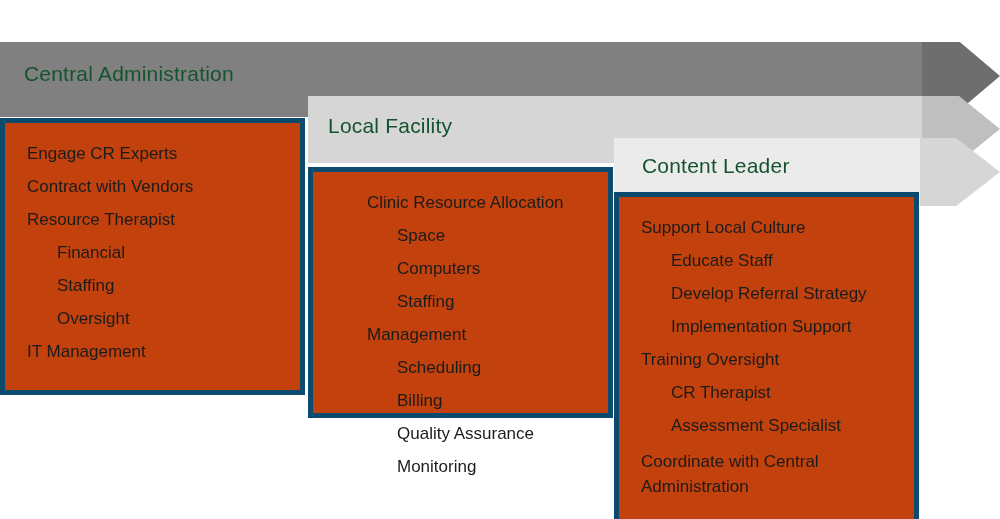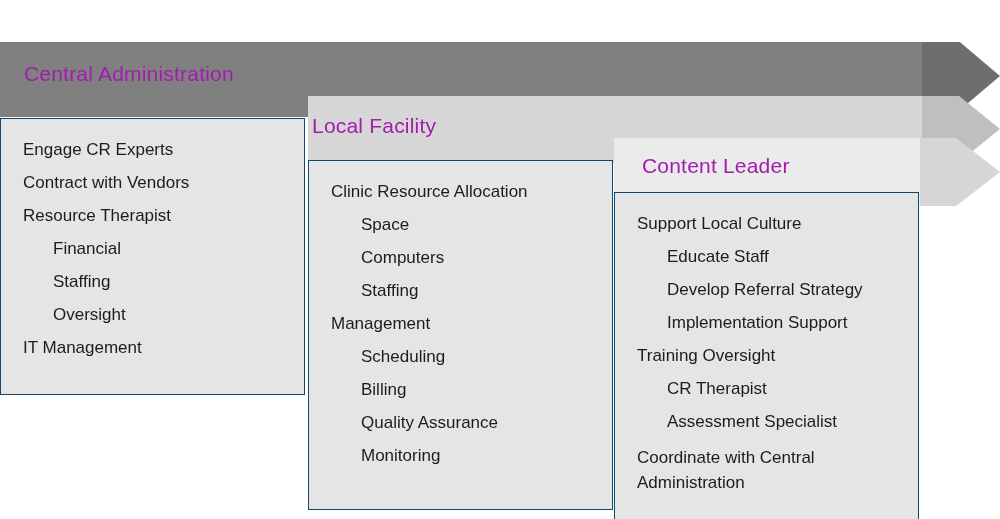--- a/index.html
+++ b/index.html
@@ -23,30 +23,30 @@
   .banner {
     position: absolute;
     display: block;
   }
   .banner svg {
     display: block;
   }
   .banner-label {
     position: absolute;
     font-size: 21px;
-    color: #a21caf;
+    color: #14532d;
     white-space: nowrap;
     letter-spacing: 0.2px;
   }
 
   
   .panel {
     position: absolute;
-    background: #e5e5e5;
-    border: 1px solid #0c4a6e;
+    background: #c2410c;
+    border: 5px solid #0c4a6e;
     box-sizing: border-box;
   }
   .panel ul {
     list-style: none;
     margin: 0;
     padding: 14px 0 14px 0;
   }
   .panel li {
     font-size: 17px;
     color: #1c1c1c;
@@ -56,29 +56,29 @@
   }
   .panel li.indent {
     padding-left: 52px;
   }
   .panel li.wrap {
     line-height: 1.45;
   }
 
   
   #panel-central { left: 0px;   top: 118px; width: 305px; height: 277px; }
-  #panel-local   { left: 308px; top: 160px; width: 305px; height: 350px; }
+  #panel-local   { left: 308px; top: 167px; width: 305px; height: 251px; padding-left: 32px; }
   #panel-content { left: 614px; top: 192px; width: 305px; height: 364px; }
 
   #banner-central { left: 0px;   top: 42px;  }
   #banner-local   { left: 308px; top: 96px;  }
   #banner-content { left: 614px; top: 138px; }
 
   #banner-central .banner-label { left: 24px; top: 20px; }
-  #banner-local   .banner-label { left: 4px; top: 18px; text-align: right; }
+  #banner-local   .banner-label { left: 20px; top: 18px; text-align: right; }
   #banner-content .banner-label { left: 28px; top: 16px; }
 </style>
 </head>
 <body>
 
 <div id="canvas">
 
   <div class="banner" id="banner-central">
     <svg width="1000" height="75" viewBox="0 0 1000 75" xmlns="http://www.w3.org/2000/svg">
       <polygon points="0,0 922,0 922,75 0,75" fill="#808080"></polygon>

